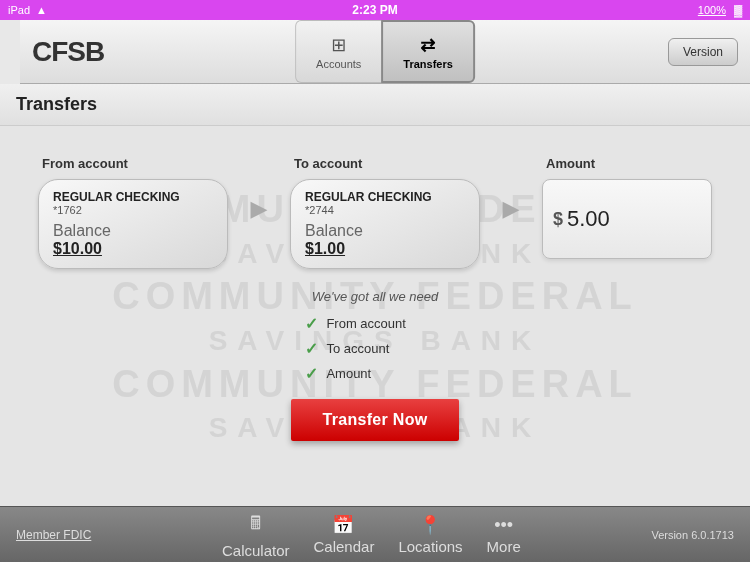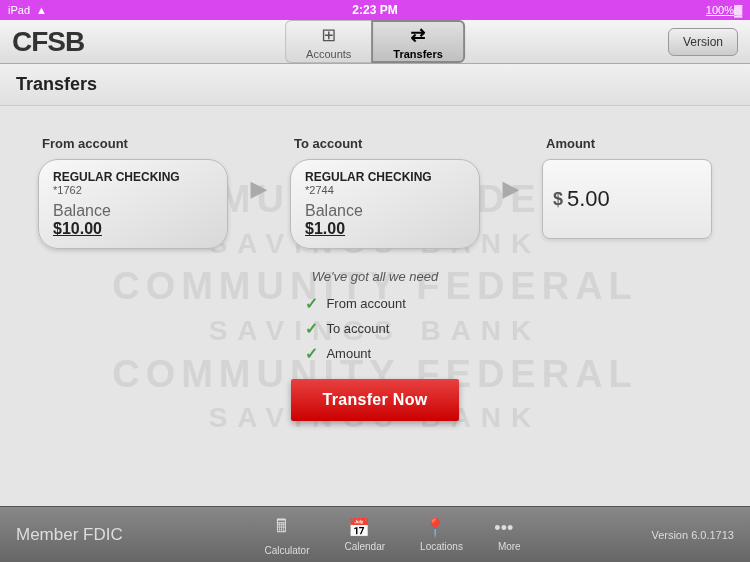--- a/index.html
+++ b/index.html
@@ -19,32 +19,33 @@
       height: 20px;
       display: flex;
       align-items: center;
       justify-content: space-between;
       padding: 0 8px;
       font-size: 11px;
       font-weight: 500;
     }
     .status-left { display: flex; align-items: center; gap: 6px; }
     .status-center { position: absolute; left: 50%; transform: translateX(-50%); font-weight: 600; font-size: 12px; color: #fff; }
-    .status-right { display: flex; align-items: center; gap: 0; font-size: 11px; text-decoration: underline; }
+    .status-right { display: flex; align-items: center; gap: 8px; font-size: 11px; text-decoration: underline; }
 
     
     .header {
       background: linear-gradient(to bottom, #f5f5f5, #ddd);
       border-bottom: 1px solid #aaa;
-      height: 44px;
+      height: 64px;
       display: flex;
       align-items: center;
       justify-content: space-between;
       padding: 0 12px;
       position: relative;
+      margin-left: 20px;
     }
     .logo {
       font-size: 28px;
       font-weight: 900;
       color: #cc0000;
       letter-spacing: -1px;
     }
     .logo span { color: #333; }
     .header-nav {
       display: flex;
@@ -296,43 +297,43 @@
     .footer {
       background: linear-gradient(to bottom, #888, #666);
       height: 56px;
       display: flex;
       align-items: center;
       justify-content: space-between;
       padding: 0 16px;
       border-top: 1px solid #555;
     }
     .footer-left {
-      font-size: 17px;
+      font-size: 12px;
       color: #ddd;
+      text-decoration: underline;
     }
     .footer-nav {
       display: flex;
       gap: 24px;
       align-items: center;
     }
     .footer-item {
       display: flex;
       flex-direction: column;
       align-items: center;
       gap: 2px;
       cursor: pointer;
     }
     .footer-icon {
       font-size: 18px;
       color: #ddd;
     }
     .footer-label {
-      font-size: 10px;
+      font-size: 15px;
       color: #ddd;
-      margin-left: 11px;
     }
     .footer-right {
       font-size: 11px;
       color: #ddd;
     }
 
     .layout {
       display: flex;
       flex-direction: column;
       height: 562px;

